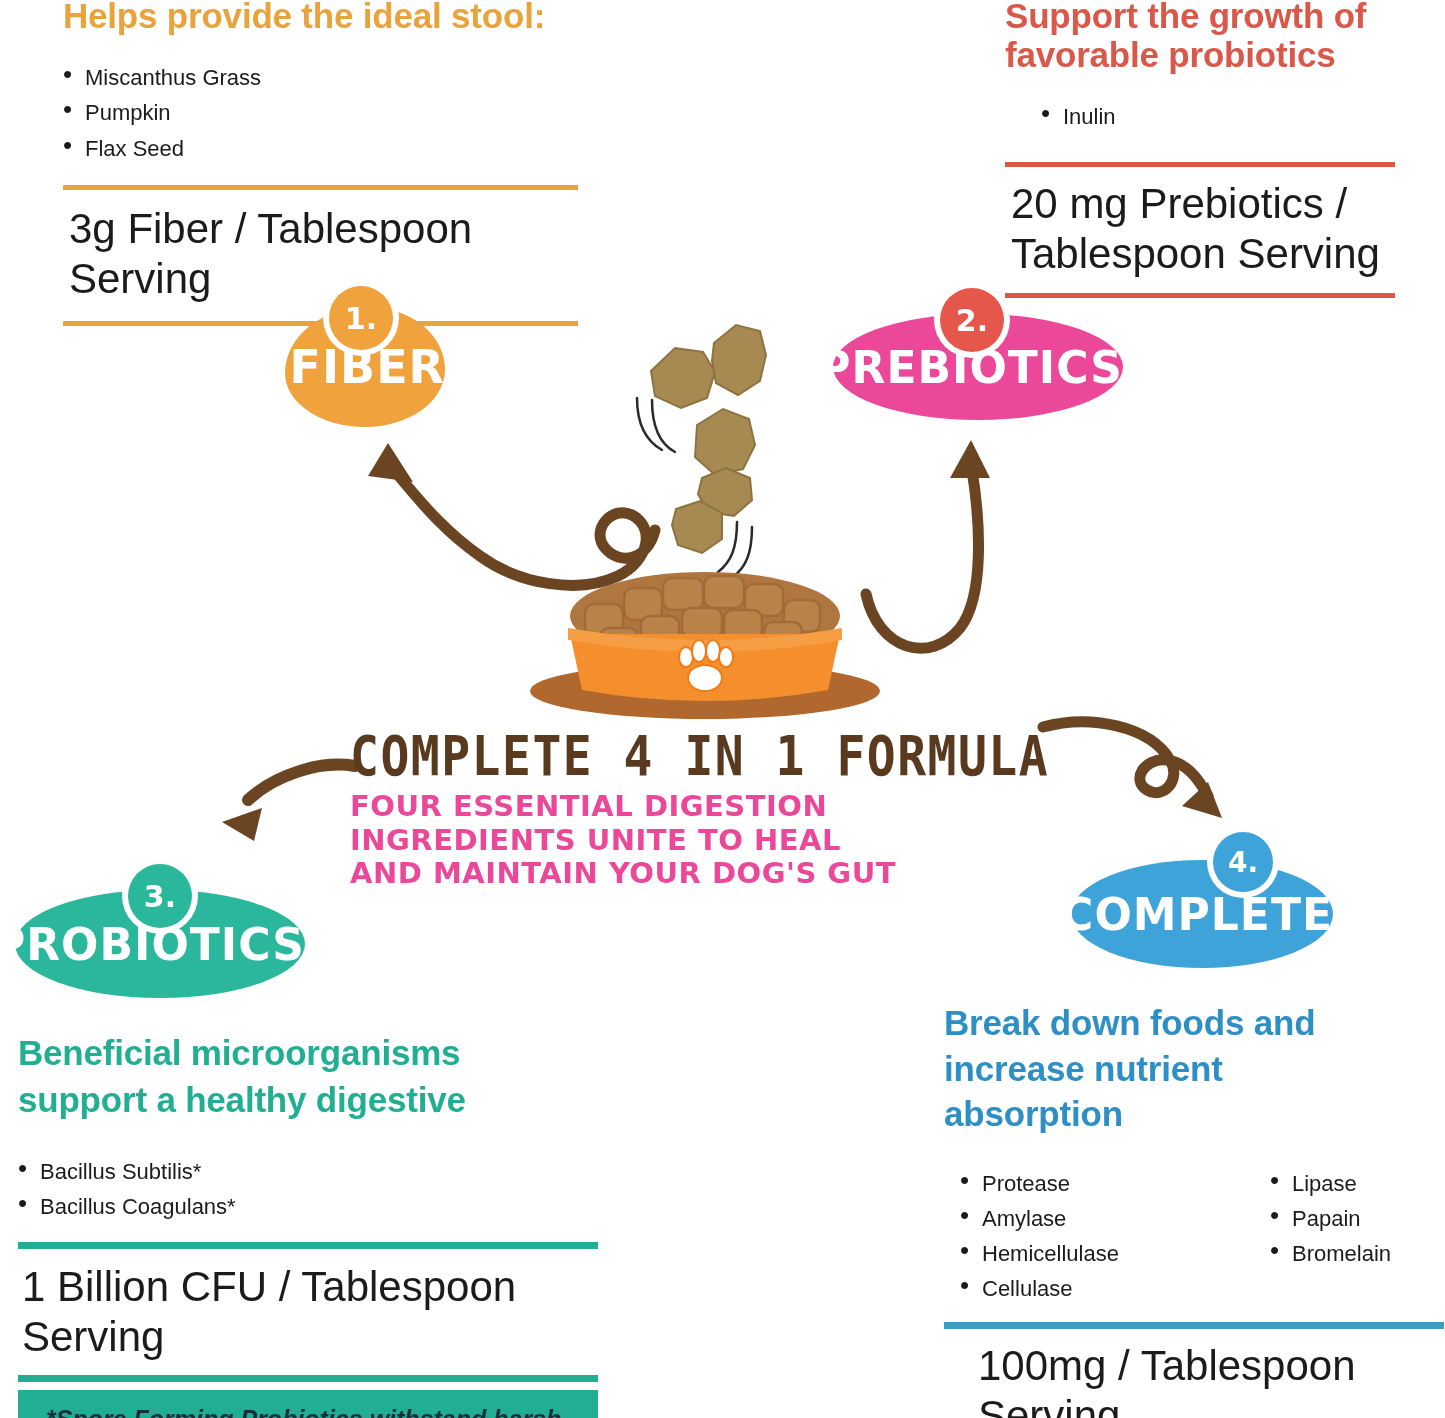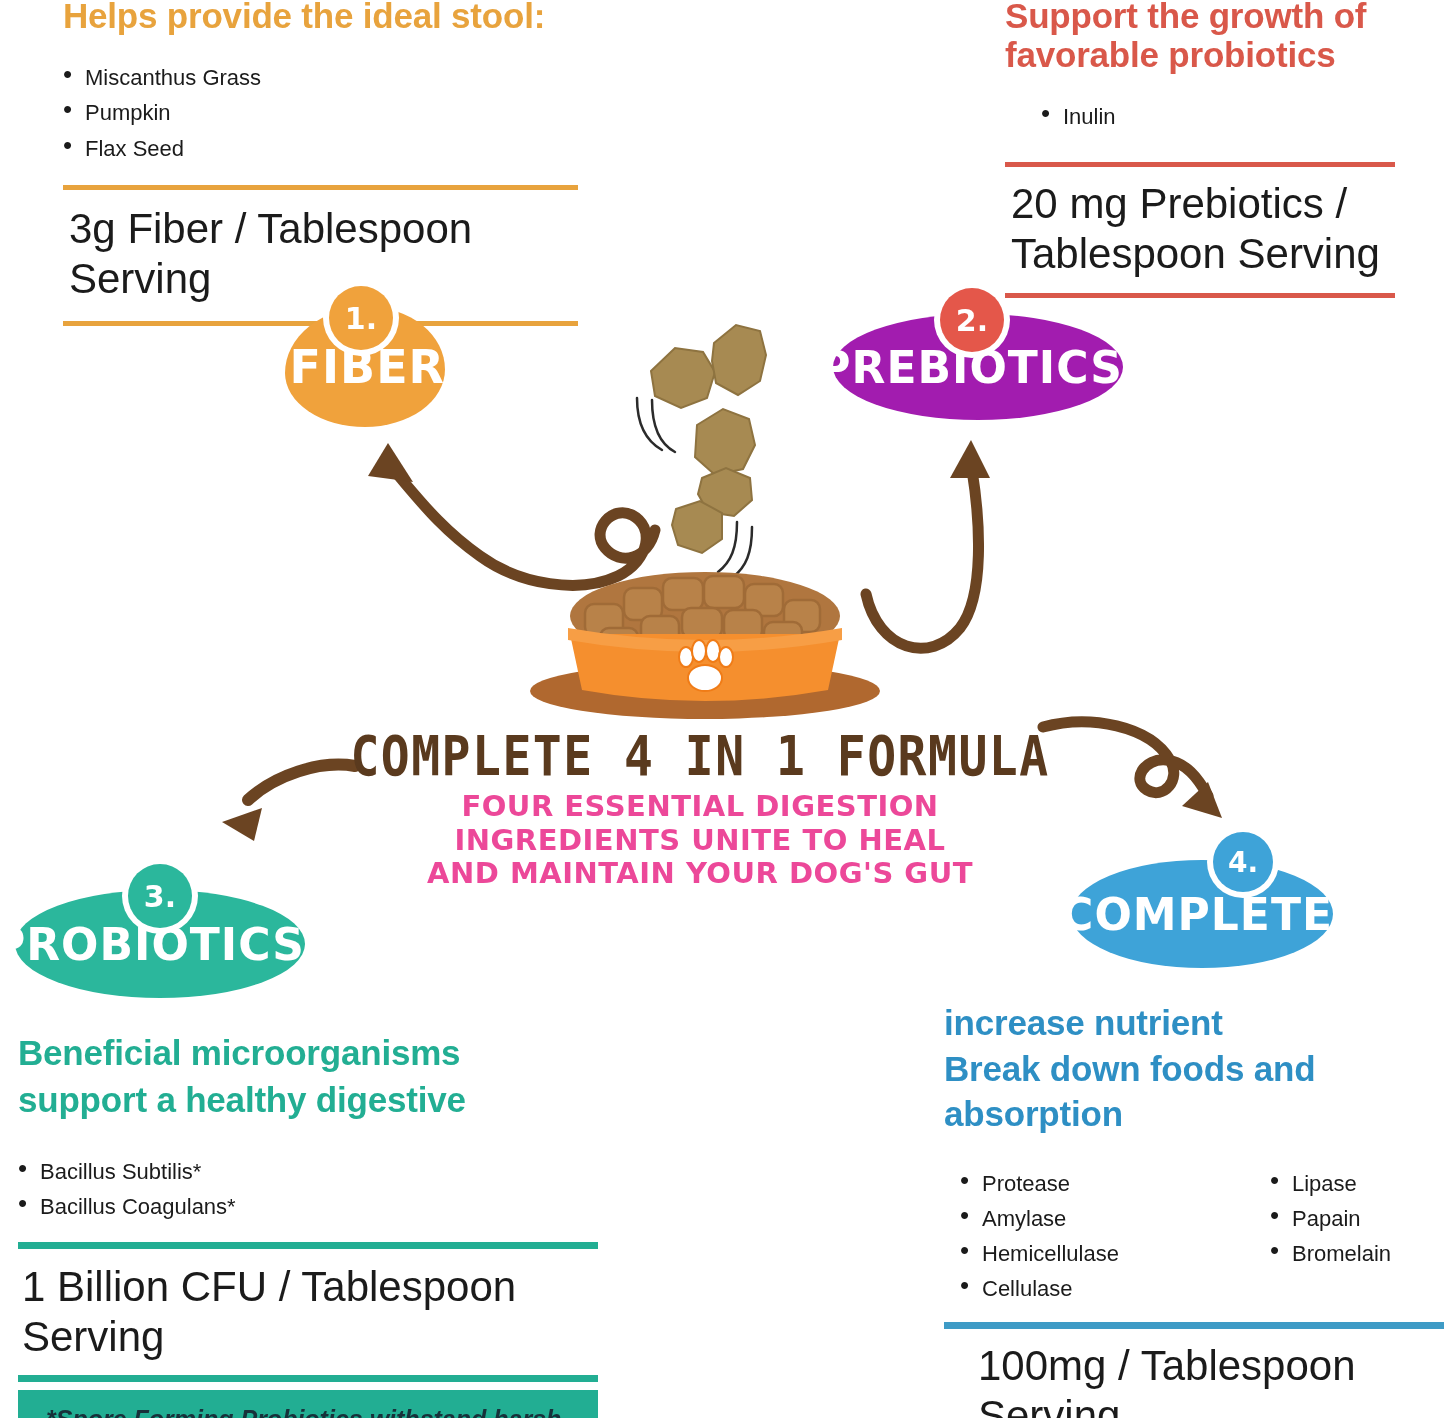--- a/index.html
+++ b/index.html
@@ -136,21 +136,21 @@
   #badge-fiber .word{ font-size:46px; }
   #badge-fiber .num-circle{
     width:64px; height:64px; left:44px; top:-6px;
     background:#F0A23C; font-size:30px;
   }
 
   
   #badge-prebio{ left:833px; top:292px; width:290px; height:130px; }
   #badge-prebio .blob{
     width:290px; height:106px; top:22px;
-    background:#a21caf;
+    background:#ec4899;
     border-radius:50%;
   }
   #badge-prebio .word{ font-size:44px; }
   #badge-prebio .num-circle{
     width:64px; height:64px; left:107px; top:-4px;
     background:#E4574A; font-size:30px;
   }
 
   
   #badge-probio{ left:15px; top:868px; width:290px; height:130px; }
@@ -176,21 +176,20 @@
   #badge-enzyme .num-circle{
     width:60px; height:60px; left:142px; top:-6px;
     background:#3EA3D8; font-size:28px;
   }
 
   
   #center-copy{
     position:absolute;
     left:350px; top:728px;
     width:700px;
-    text-align:center;
   }
   #headline-main{
     font-family:"DejaVu Sans Mono", monospace;
     font-weight:bold;
     font-size:48px;
     letter-spacing:1.5px;
     color:#5A3A1E;
     line-height:1;
     white-space:nowrap;
     transform:scaleY(1.14);
@@ -328,22 +327,22 @@
     <div class="rule" id="probio-rule-top"></div>
     <div class="serving" id="probio-serving">1 Billion CFU / Tablespoon Serving</div>
     <div class="rule"></div>
     <div id="probio-note">
       <div>*Spore Forming Probiotics withstand harsh</div>
 
     </div>
   </div>
 
   <div id="enzyme-block">
+    <div class="hd">Break down foods and</div>
     <div class="hd">increase nutrient</div>
-    <div class="hd">Break down foods and</div>
     <div class="hd">absorption</div>
     <div id="enzyme-cols">
       <ul class="bullets col col-a">
         <li>Protease</li>
         <li>Amylase</li>
         <li>Hemicellulase</li>
         <li>Cellulase</li>
       </ul>
       <ul class="bullets col col-b">
         <li>Lipase</li>

